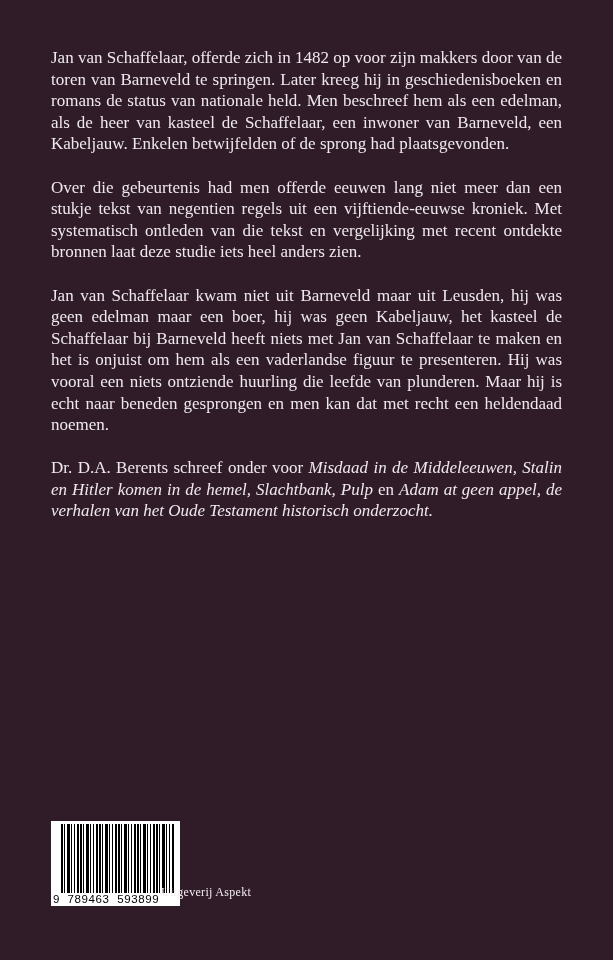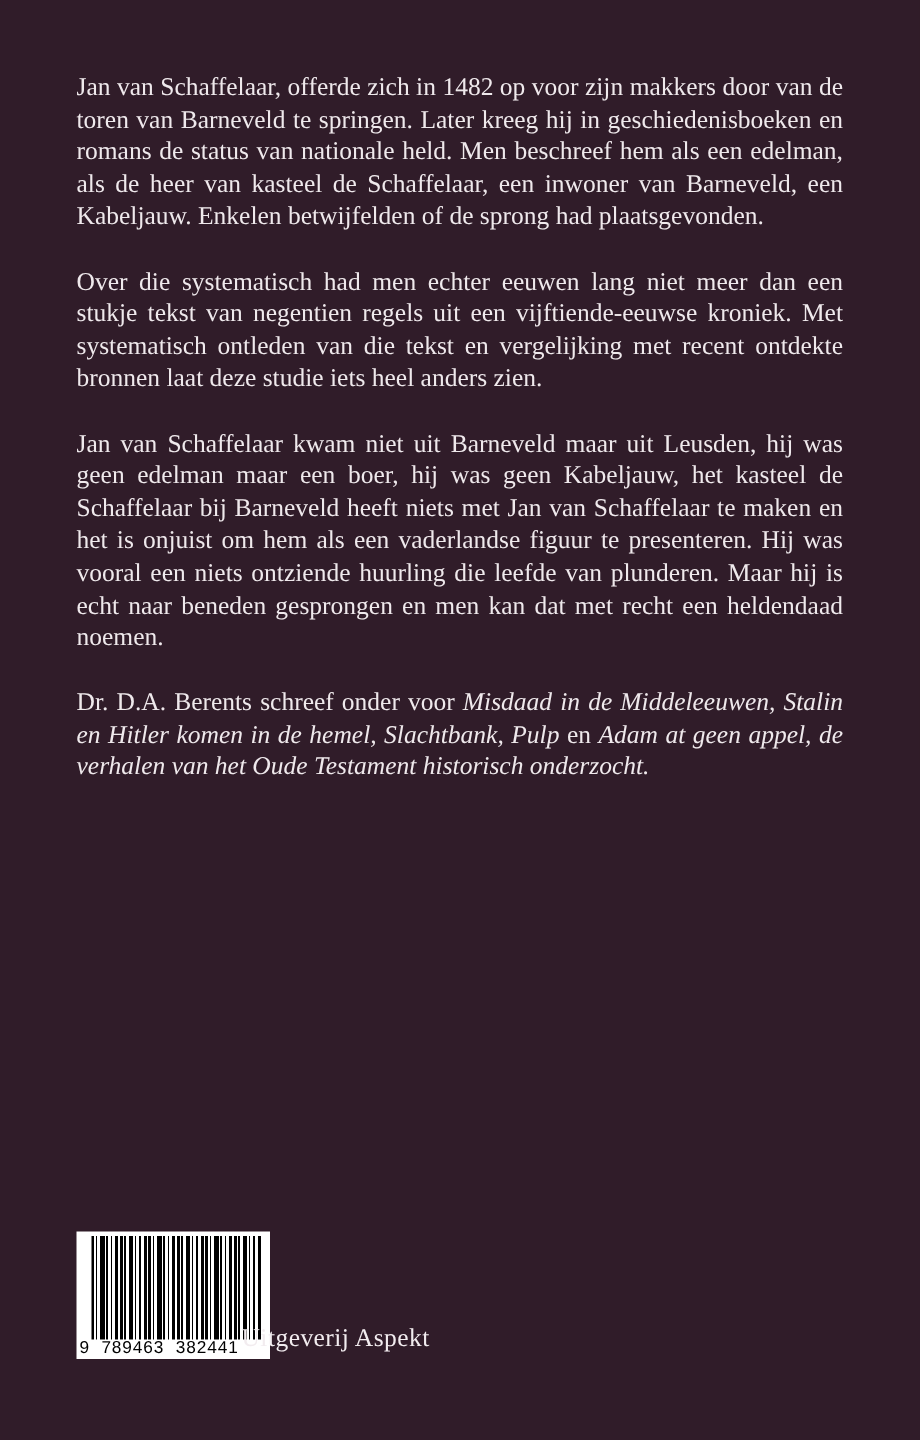--- a/index.html
+++ b/index.html
@@ -31,33 +31,33 @@
         #000 13px 14px, #fff 14px 16px, #000 16px 18px, #fff 18px 19px);
   }
   .barcode .digits {
     position: absolute; left: 2px; bottom: 0px; width: 125px;
     font-family: "Liberation Sans", sans-serif; font-size: 11.5px; line-height: 13px;
     color: #000; letter-spacing: 0.6px; background: #fff; white-space: pre;
   }
   .publisher {
     position: absolute; left: 161px; top: 882px;
   }
-  .publisher .name { font-size: 17px; line-height: 20px; color: #f2ecef; letter-spacing: 0.3px; }
+  .publisher .name { font-size: 12px; line-height: 20px; color: #f2ecef; letter-spacing: 0.3px; }
   .publisher .url { font-size: 14.2px; line-height: 18px; color: #f2ecef; letter-spacing: 0.3px; margin-top: 2px; }
 </style>
 </head>
 <body>
 
 <div class="blurb">
   <p class="last-line-left">Jan van Schaffelaar, offerde zich in 1482 op voor zijn makkers door van de toren van Barneveld te springen. Later kreeg hij in geschiedenisboeken en romans de status van nationale held. Men beschreef hem als een edelman, als de heer van kasteel de Schaffelaar, een inwoner van Barneveld, een Kabeljauw. Enkelen betwijfelden of de sprong had plaatsgevonden.</p>
-  <p class="last-line-left">Over die systematisch had men echter eeuwen lang niet meer dan een stukje tekst van negentien regels uit een vijftiende-eeuwse kroniek. Met systematisch ontleden van die tekst en vergelijking met recent ontdekte bronnen laat deze studie iets heel anders zien.</p>
+  <p class="last-line-left">Over die gebeurtenis had men offerde eeuwen lang niet meer dan een stukje tekst van negentien regels uit een vijftiende-eeuwse kroniek. Met systematisch ontleden van die tekst en vergelijking met recent ontdekte bronnen laat deze studie iets heel anders zien.</p>
   <p class="last-line-left">Jan van Schaffelaar kwam niet uit Barneveld maar uit Leusden, hij was geen edelman maar een boer, hij was geen Kabeljauw, het kasteel de Schaffelaar bij Barneveld heeft niets met Jan van Schaffelaar te maken en het is onjuist om hem als een vaderlandse figuur te presenteren. Hij was vooral een niets ontziende huurling die leefde van plunderen. Maar hij is echt naar beneden gesprongen en men kan dat met recht een heldendaad noemen.</p>
   <p class="last-line-left"><span>Dr. D.A. Berents schreef onder voor </span><em>Misdaad in de Middeleeuwen, Stalin en Hitler komen in de hemel, Slachtbank, Pulp</em><span> en </span><em>Adam at geen appel, de verhalen van het Oude Testament historisch onderzocht.</em></p>
 </div>
 
 <div class="barcode">
   <div class="bars"></div>
-  <div class="digits">9  789463  382441</div>
+  <div class="digits">9  789463  593899</div>
 </div>
 
 <div class="publisher">
   <div class="name">Uitgeverij Aspekt</div>
 </div>
 
 </body></html>

